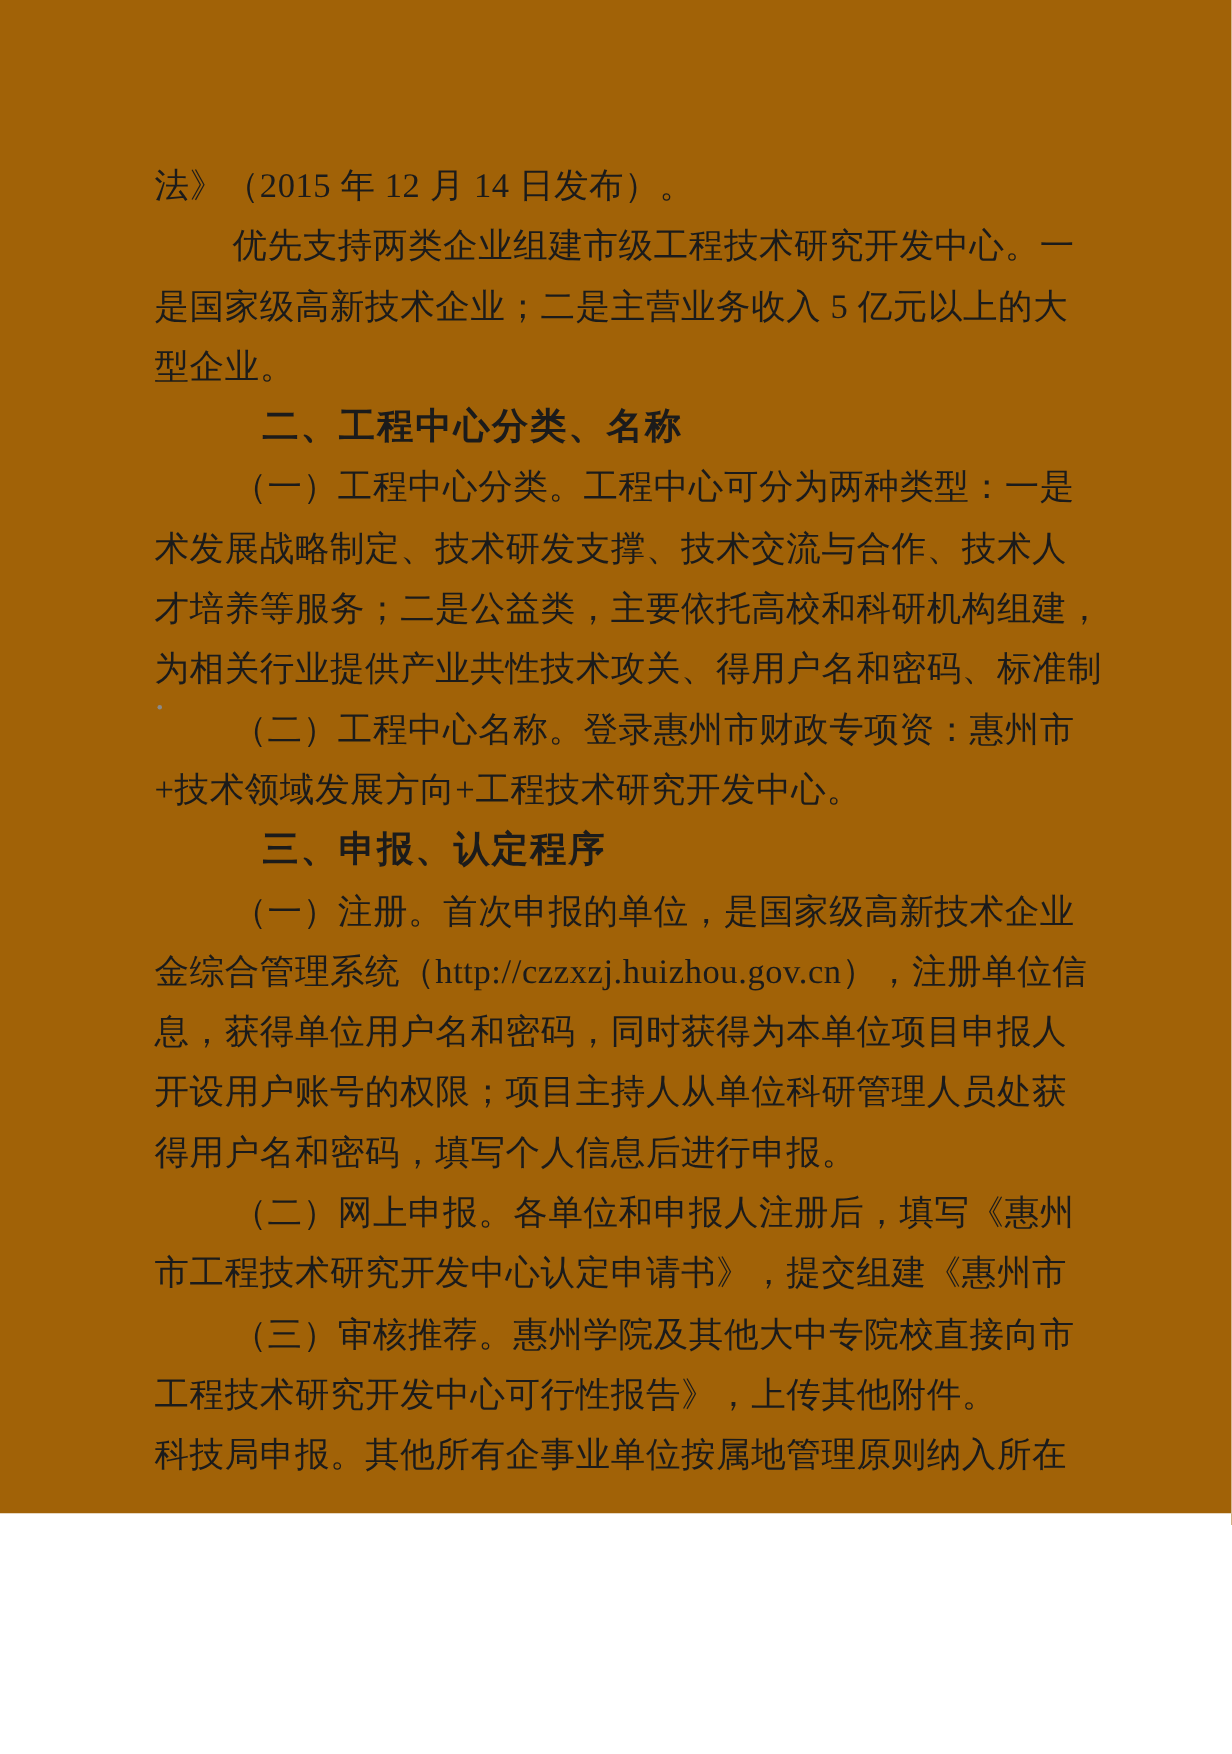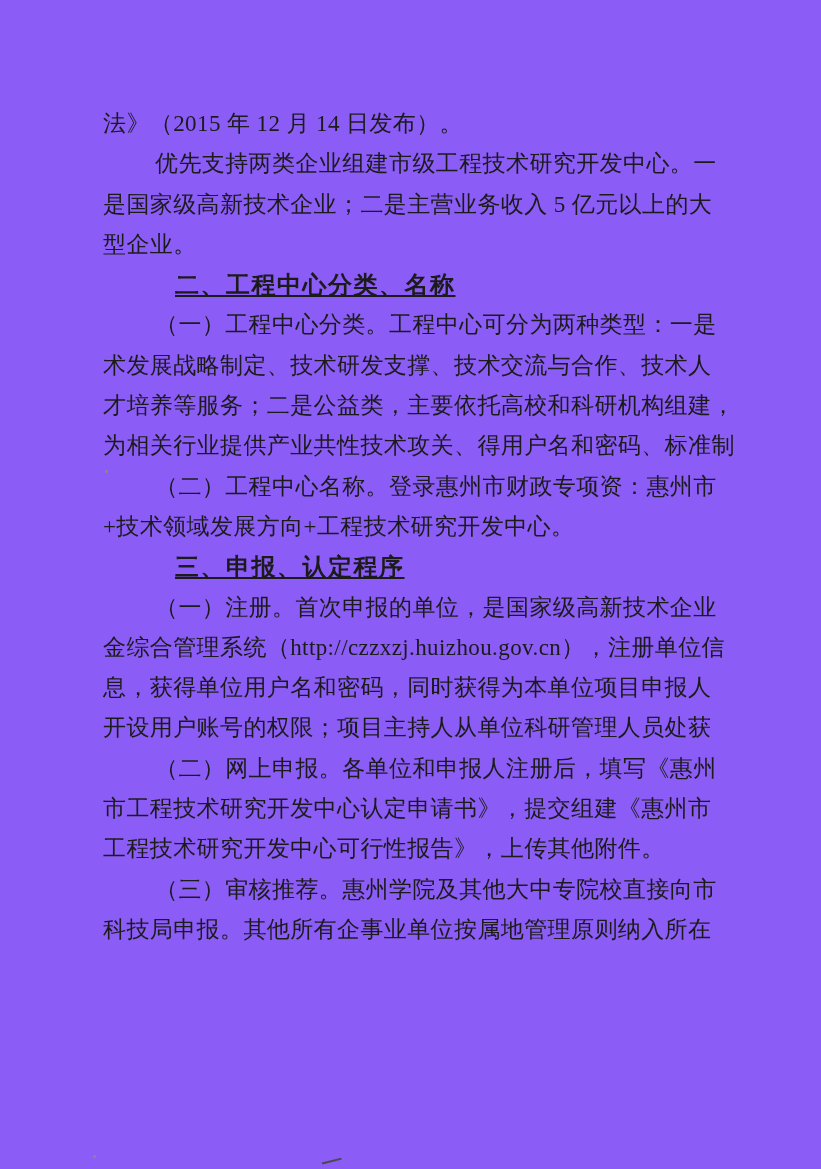--- a/index.html
+++ b/index.html
@@ -1,20 +1,20 @@
 <!DOCTYPE html>
 <html><head>
 <meta charset="utf-8">
 <style>
   html, body { margin: 0; padding: 0; background: #ffffff; }
   .page {
     position: relative;
     width: 821px;
-    height: 1169px;
-    background: #8b5cf6;
+    height: 1009px;
+    background: #a16207;
     overflow: hidden;
     font-family: "Liberation Serif", "DejaVu Serif", serif;
     color: #1b1b1b;
   }
   .textblock {
     position: absolute;
     left: 103px;
     top: 104px;
     width: 600px;
   }
@@ -34,21 +34,20 @@
   }
   
   .indent { padding-left: 52px; }
   
   .h {
     font-family: "Liberation Sans", "DejaVu Sans", sans-serif;
     font-weight: bold;
     font-size: 24px;
     letter-spacing: 1.5px;
     padding-left: 72px;
-    text-decoration: underline;
   }
   
   .squiggle {
     position: absolute;
     left: 322px;
     top: 1160px;
     width: 20px;
     height: 2px;
     border-top: 2px solid #4a4a4a;
     transform: rotate(-14deg);
@@ -77,23 +76,24 @@
     <div class="line j">术发展战略制定、技术研发支撑、技术交流与合作、技术人</div>
     <div class="line j">才培养等服务；二是公益类，主要依托高校和科研机构组建，</div>
     <div class="line j">为相关行业提供产业共性技术攻关、得用户名和密码、标准制</div>
     <div class="line j indent">（二）工程中心名称。登录惠州市财政专项资：惠州市</div>
     <div class="line">+技术领域发展方向+工程技术研究开发中心。</div>
     <div class="line h">三、申报、认定程序</div>
     <div class="line j indent">（一）注册。首次申报的单位，是国家级高新技术企业</div>
     <div class="line j">金综合管理系统（http://czzxzj.huizhou.gov.cn），注册单位信</div>
     <div class="line j">息，获得单位用户名和密码，同时获得为本单位项目申报人</div>
     <div class="line j">开设用户账号的权限；项目主持人从单位科研管理人员处获</div>
+    <div class="line">得用户名和密码，填写个人信息后进行申报。</div>
     <div class="line j indent">（二）网上申报。各单位和申报人注册后，填写《惠州</div>
     <div class="line j">市工程技术研究开发中心认定申请书》，提交组建《惠州市</div>
+    <div class="line j indent">（三）审核推荐。惠州学院及其他大中专院校直接向市</div>
     <div class="line">工程技术研究开发中心可行性报告》，上传其他附件。</div>
-    <div class="line j indent">（三）审核推荐。惠州学院及其他大中专院校直接向市</div>
     <div class="line j">科技局申报。其他所有企事业单位按属地管理原则纳入所在</div>
   </div>
 
   <div class="squiggle"></div>
   <div class="speck speck-a"></div>
   <div class="speck speck-b"></div>
 </div>
 
 </body></html>

